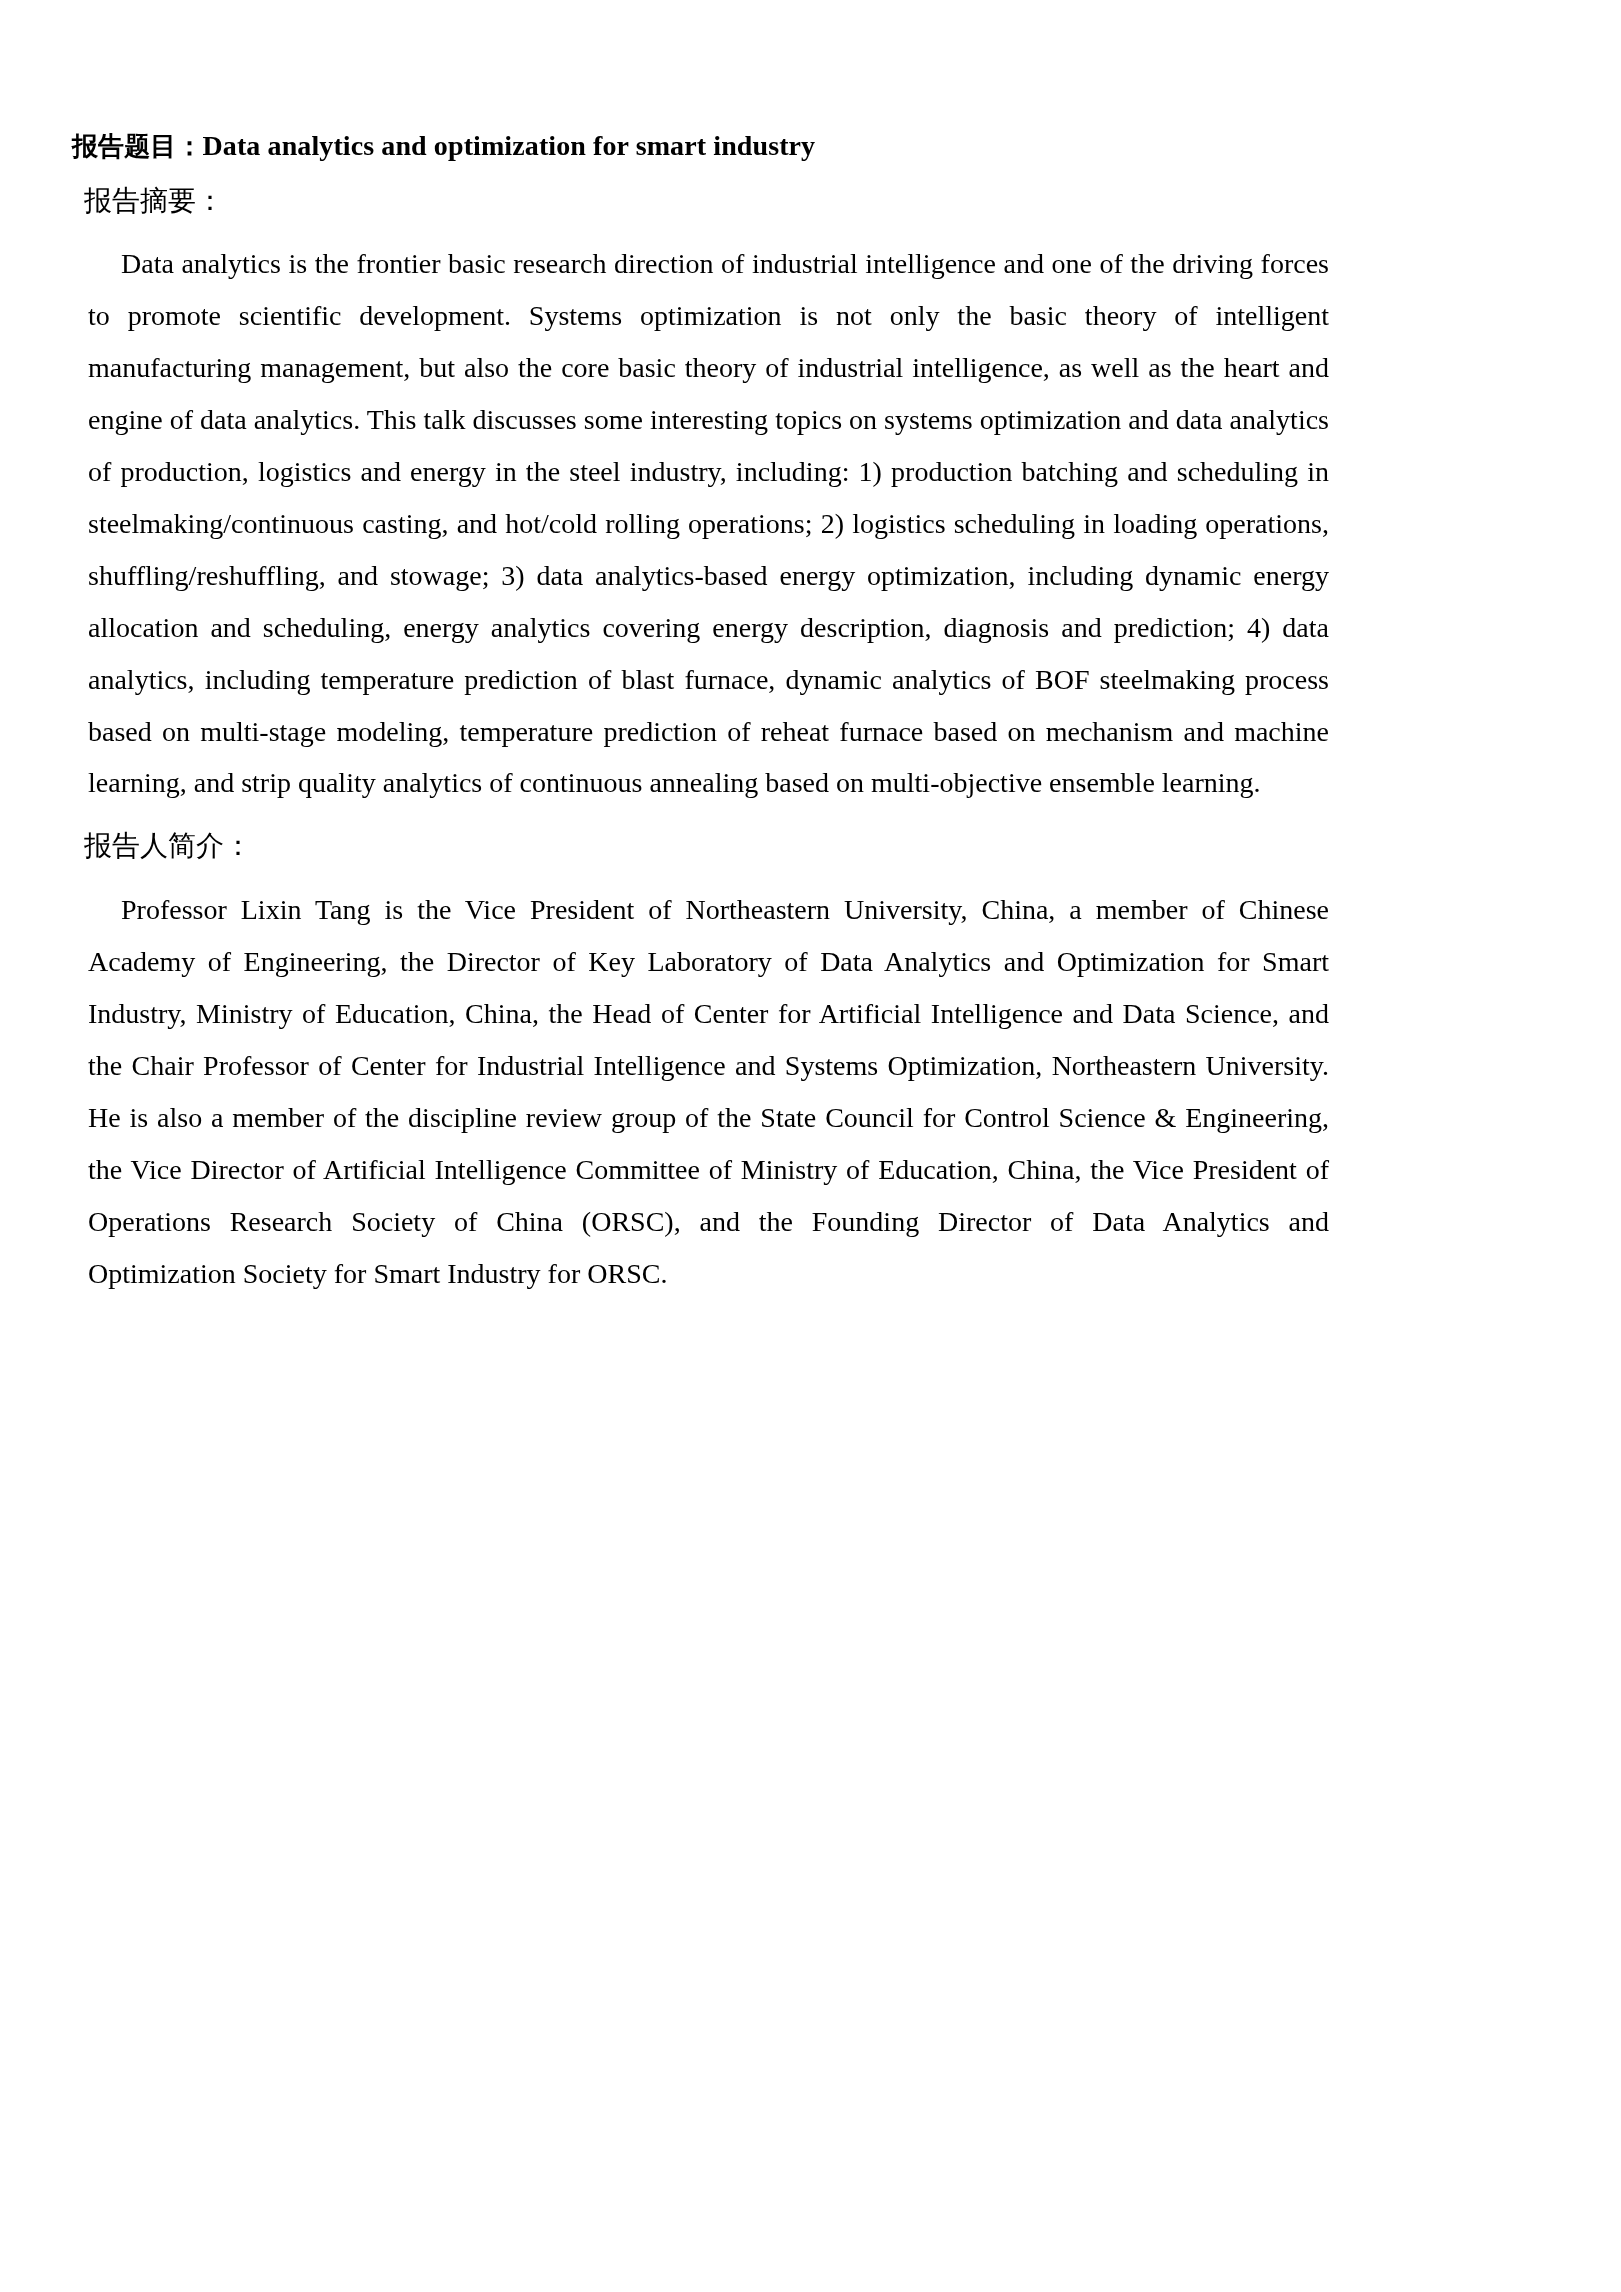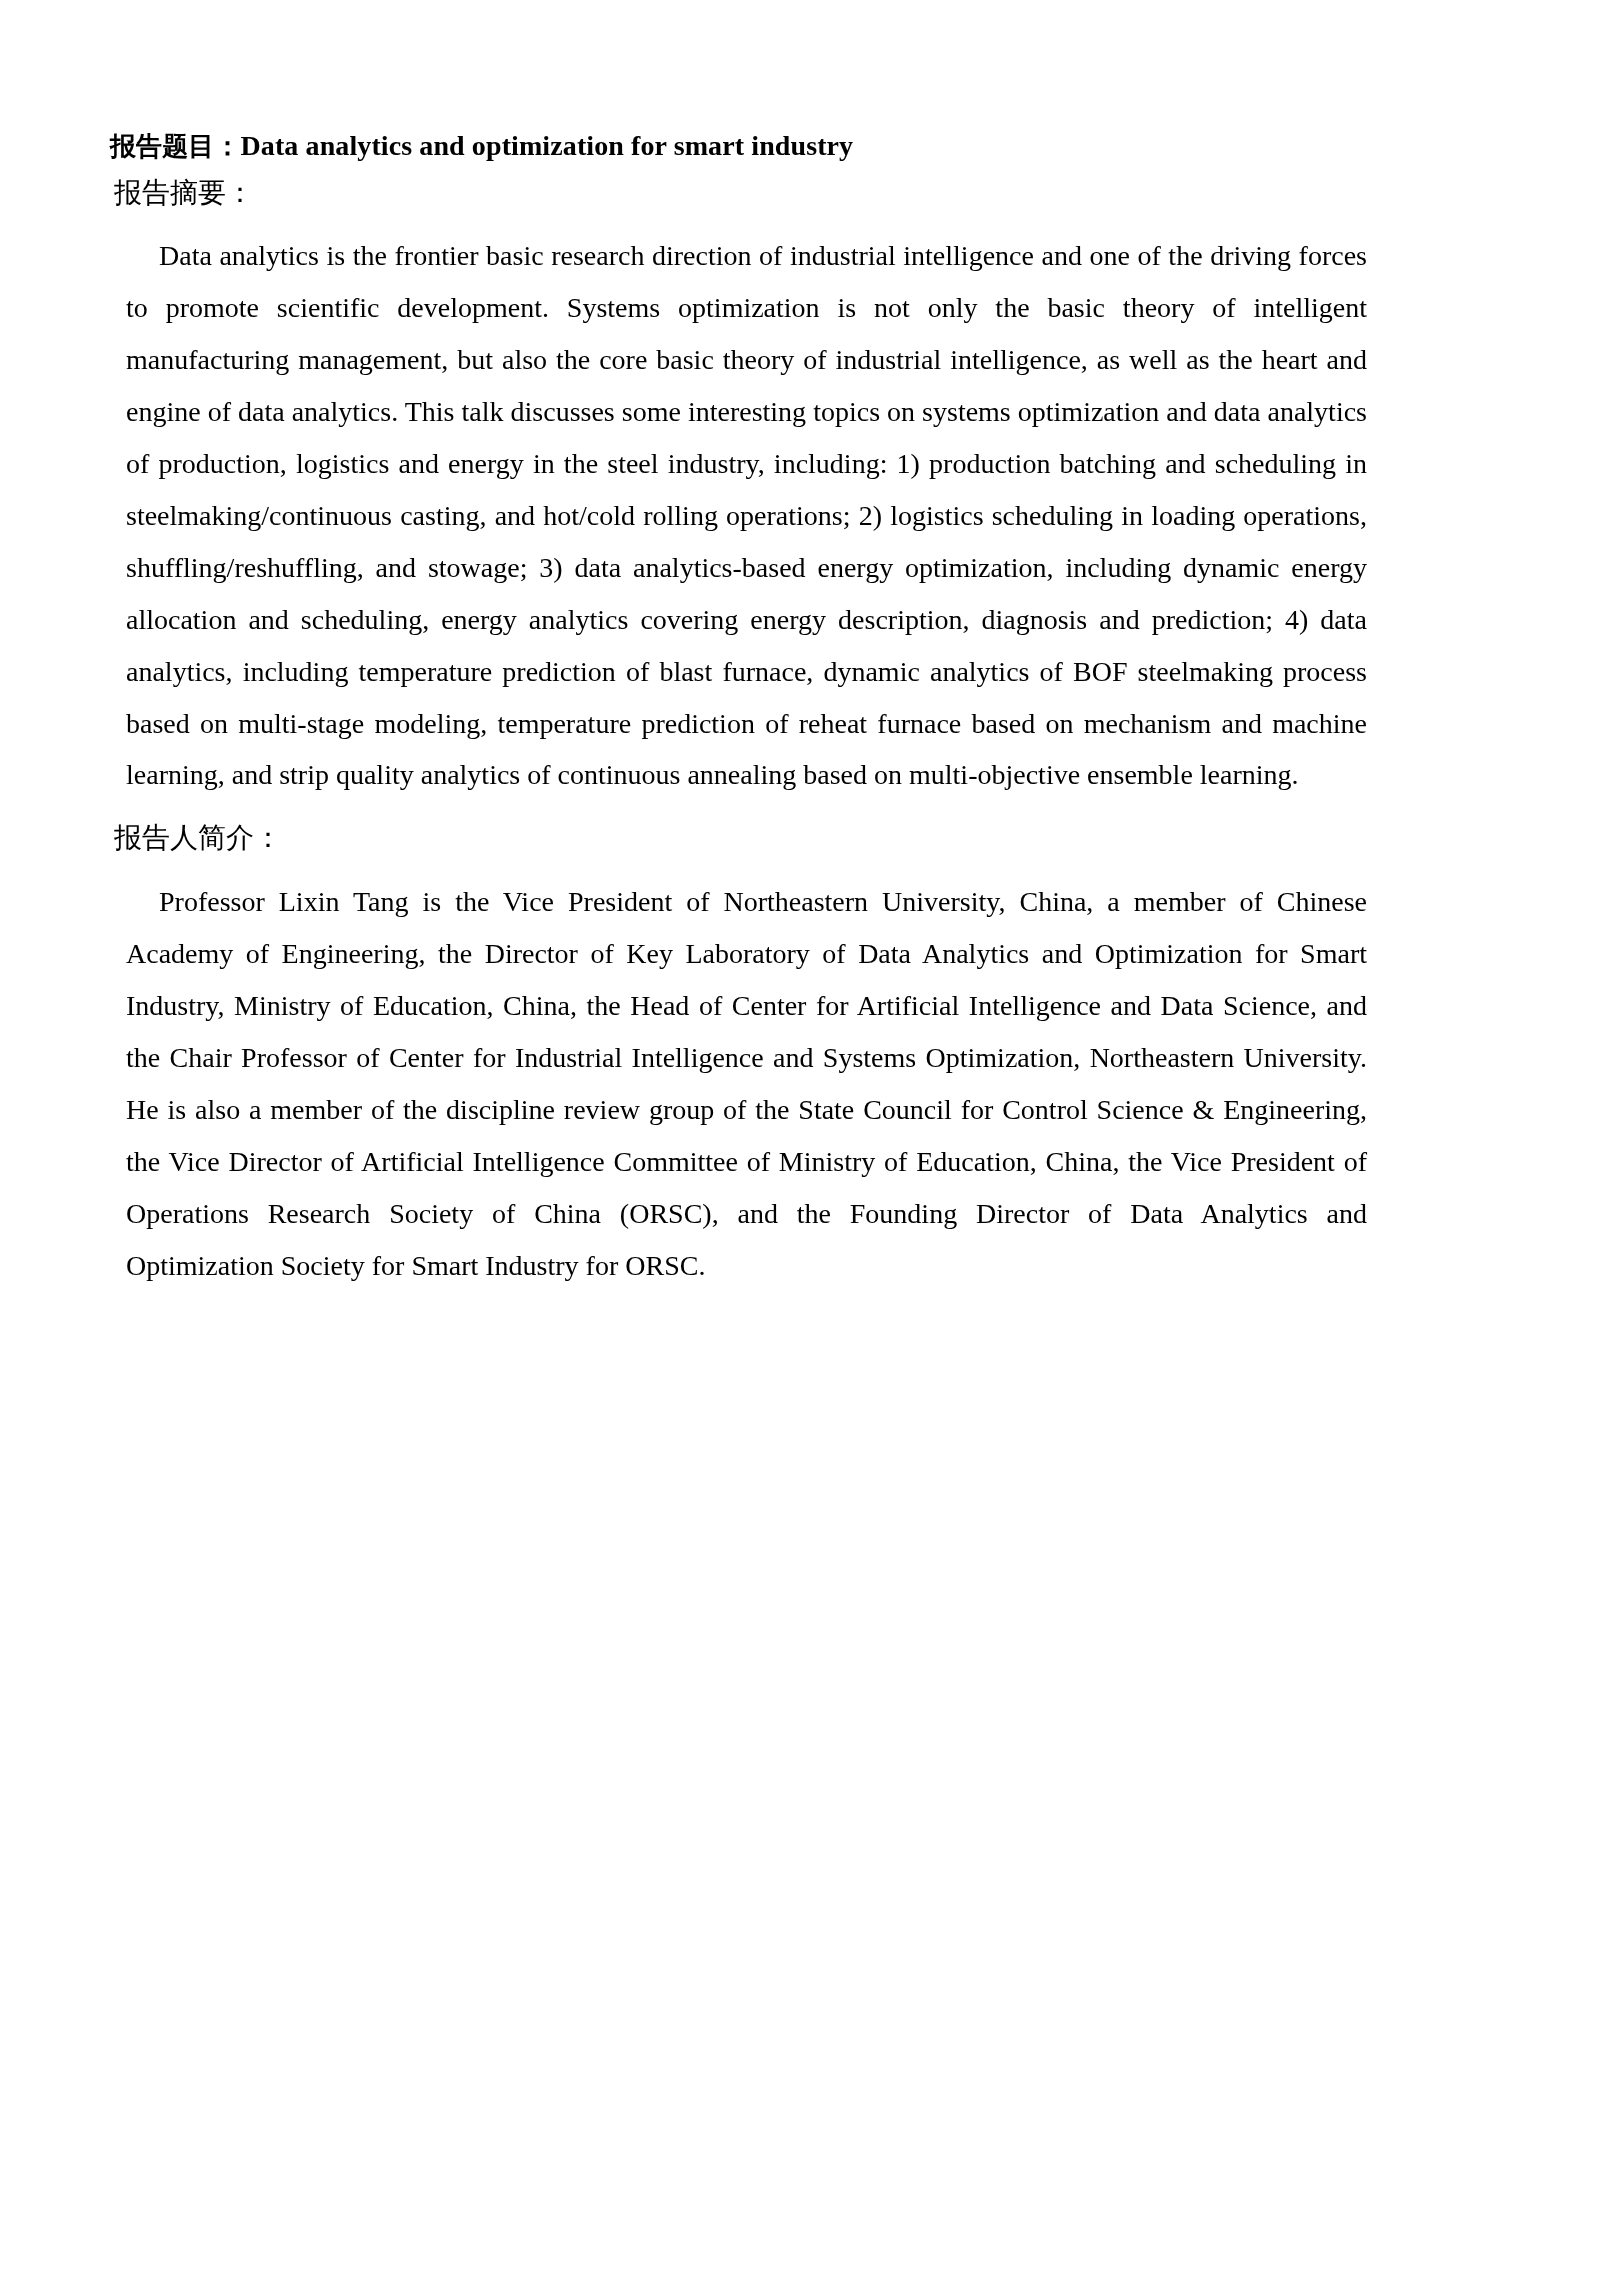--- a/index.html
+++ b/index.html
@@ -10,42 +10,42 @@
   body {
     font-family: "Liberation Serif", serif;
     color: #000000;
   }
   .page {
     position: relative;
     width: 1621px;
     height: 2293px;
     background: #ffffff;
     box-sizing: border-box;
-    padding: 125px 189px 0 110px;
+    padding: 125px 189px 0 72px;
     overflow: hidden;
   }
   .doc {
     width: 1273px;
   }
   .heading-line {
     font-size: 28px;
     font-weight: bold;
     line-height: 1.52;
     margin: 0;
     letter-spacing: 0.1px;
   }
   .heading-line .cn {
     font-family: "DejaVu Sans", sans-serif;
     font-weight: bold;
     font-size: 26px;
   }
   .section-label {
     font-size: 28px;
     line-height: 1.52;
-    margin: 4px;
+    margin: 12px;
     font-family: "DejaVu Sans", sans-serif;
   }
   p.body-para {
     font-size: 28px;
     line-height: 1.855;
     margin: 16px;
     text-align: justify;
     text-justify: inter-word;
     text-indent: 33px;
     -webkit-hyphens: none;

